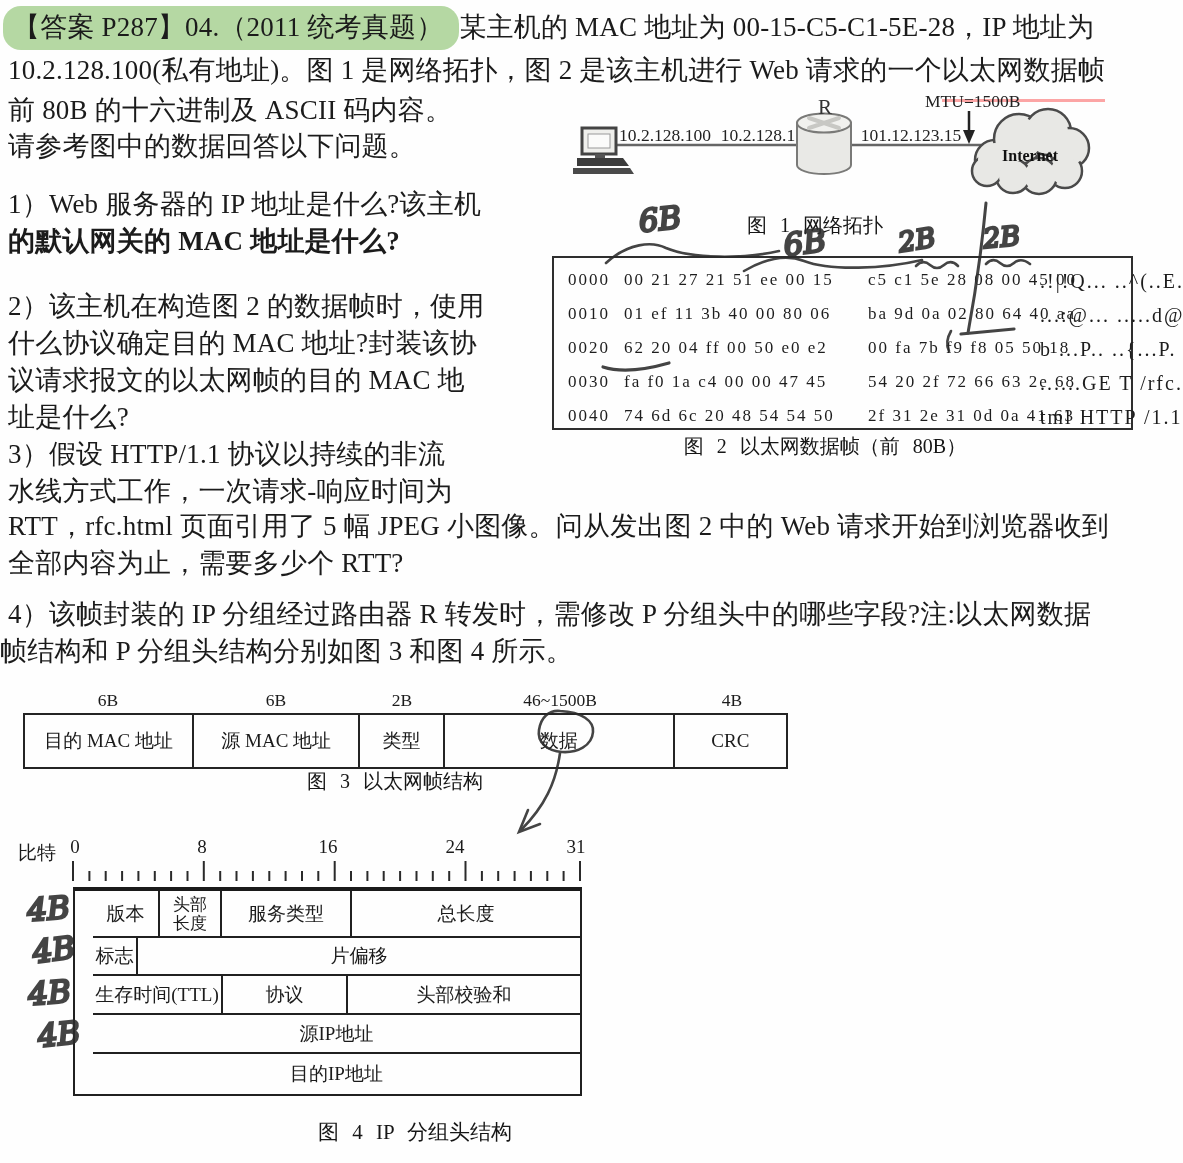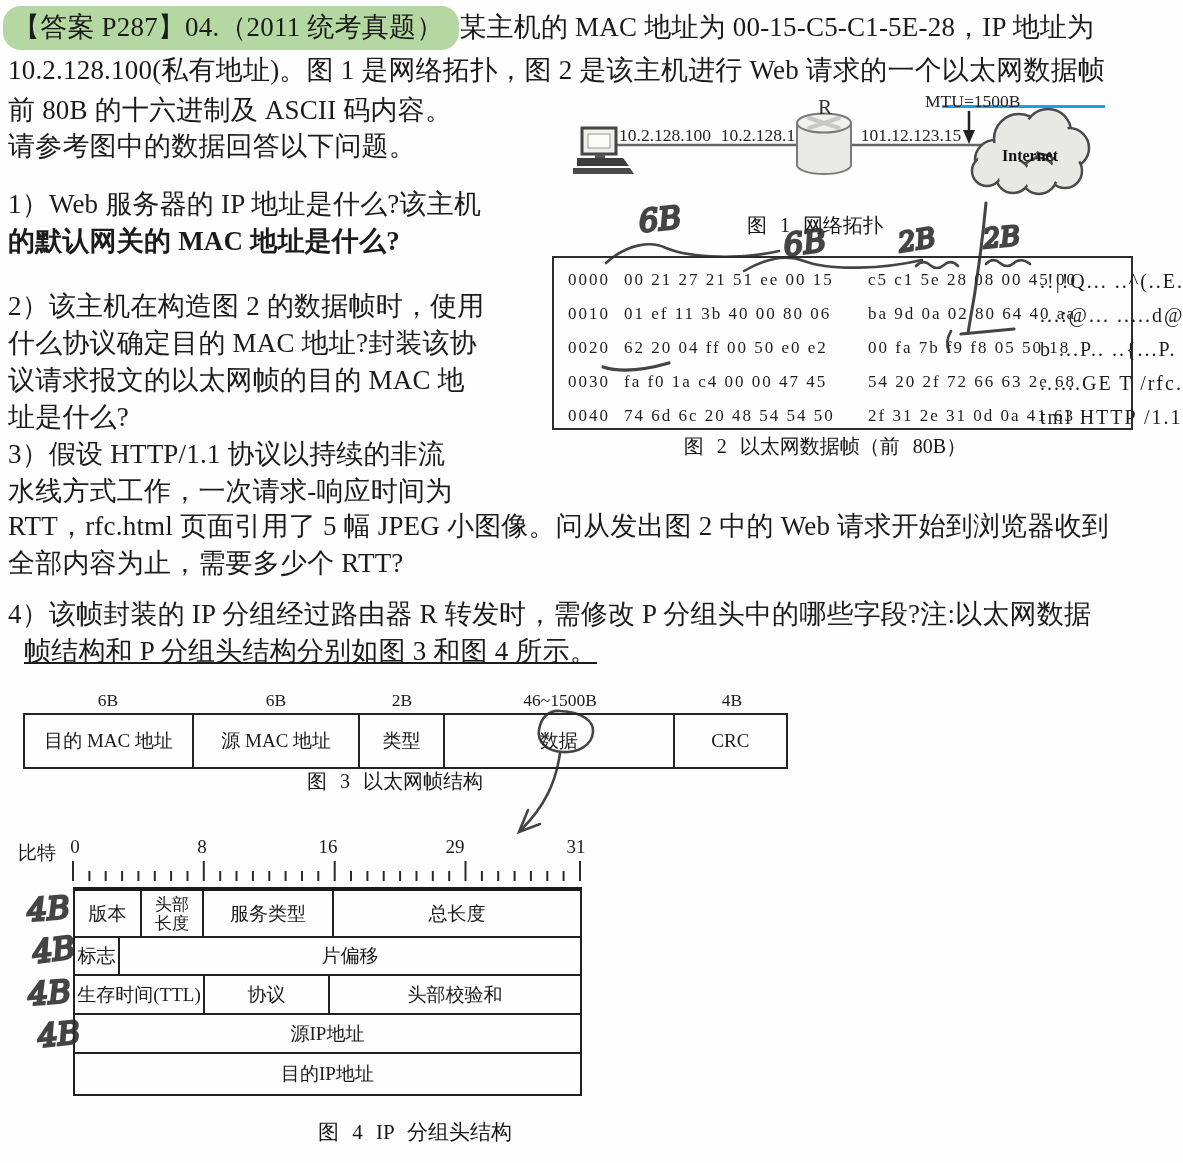--- a/index.html
+++ b/index.html
@@ -8,21 +8,21 @@
     position:relative; background:#fefefe; color:#1b1b1b;
     font-family:"Liberation Serif","DejaVu Serif",serif;
     overflow:hidden;
   }
   .abs { position:absolute; white-space:nowrap; }
   .tline { font-size:27px; letter-spacing:0.2px; }
   .hl {
     display:inline-block; background:#b5d8a3; border-radius:18px;
     padding:3px 16px 5px 10px;
   }
-  .ul-heavy { border-bottom:3px solid #0ea5e9; padding-bottom:20px;margin-top:25px; }
+  .ul-heavy { border-bottom:3px solid #fca5a5; padding-bottom:14px;margin-top:25px; }
   .caption { font-size:20px; color:#161616; word-spacing:8px; text-align:center; }
   
   .hexbox { left:552px; top:256px; width:581px; height:174px; border:2px solid #2e2e2e; }
   .hexrow { position:absolute; left:0; width:100%; height:22px; font-size:17px; color:#1d1d1d; }
   .hexrow span { position:absolute; letter-spacing:2px; }
   .hx-off { left:14px; }
   .hx-g1  { left:70px; }
   .hx-g2  { left:314px; }
   .hx-asc { left:486px; font-size:20px; letter-spacing:0.2px; }
   
@@ -30,21 +30,21 @@
   .f3table {
     left:23px; top:713px; width:765px; height:56px;
     border:2px solid #242424; display:flex;
   }
   .f3table .cell {
     border-right:2px solid #242424; display:flex; align-items:center; justify-content:center;
     font-size:19px; height:100%;
   }
   .f3table .cell:last-child { border-right:none; }
   
-  .f4table { left:73px; top:887px; width:509px; border:2px solid #202020; border-top:4px solid #1a1a1a; }
+  .f4table { left:73px; top:887px; width:509px; border:2px solid #202020; border-top:4px solid #1a1a1a;padding-left:18px; }
   .f4row { display:flex; border-bottom:2px solid #202020; }
   .f4row:last-child { border-bottom:none; }
   .f4row .cell {
     border-right:2px solid #202020; display:flex; align-items:center; justify-content:center;
     font-size:19px; text-align:center;
   }
   .f4row .cell:last-child { border-right:none; }
   .f4num { position:absolute; top:836px; font-size:19px; transform:translateX(-50%); }
   .hand-text { font-family:"DejaVu Serif",serif; font-style:italic; fill:#2b2b2b; }
   svg { position:absolute; }
@@ -61,21 +61,21 @@
 <div class="abs tline" style="left:8px; top:223px;font-weight:bold;">的默认网关的 MAC 地址是什么?</div>
 <div class="abs tline" style="left:8px; top:288px;">2）该主机在构造图 2 的数据帧时，使用</div>
 <div class="abs tline" style="left:8px; top:325px;">什么协议确定目的 MAC 地址?封装该协</div>
 <div class="abs tline" style="left:8px; top:362px;">议请求报文的以太网帧的目的 MAC 地</div>
 <div class="abs tline" style="left:8px; top:399px;">址是什么?</div>
 <div class="abs tline" style="left:8px; top:436px;">3）假设 HTTP/1.1 协议以持续的非流</div>
 <div class="abs tline" style="left:8px; top:473px;">水线方式工作，一次请求-响应时间为</div>
 <div class="abs tline" style="left:8px; top:508px;">RTT，rfc.html 页面引用了 5 幅 JPEG 小图像。问从发出图 2 中的 Web 请求开始到浏览器收到</div>
 <div class="abs tline" style="left:8px; top:545px;">全部内容为止，需要多少个 RTT?</div>
 <div class="abs tline" style="left:8px; top:596px;">4）该帧封装的 IP 分组经过路由器 R 转发时，需修改 P 分组头中的哪些字段?注:以太网数据</div>
-<div class="abs tline" style="left:24px; top:633px;text-decoration:underline;">帧结构和 P 分组头结构分别如图 3 和图 4 所示。</div>
+<div class="abs tline" style="left:0; top:633px;">帧结构和 P 分组头结构分别如图 3 和图 4 所示。</div>
 
 <svg style="left:553px; top:85px;" width="550" height="164" viewBox="0 0 550 164">
   <line x1="60" y1="60" x2="430" y2="60" stroke="#666" stroke-width="2.5"></line>
 
   <g>
     <rect x="29" y="43" width="34" height="26" fill="#efefec" stroke="#444" stroke-width="3"></rect>
     <rect x="35" y="49" width="22" height="14" fill="#fbfbfa" stroke="#999" stroke-width="1"></rect>
     <rect x="42" y="69" width="10" height="4" fill="#555"></rect>
     <path d="M24,73 h46 l6,8 h-52 z" fill="#3c3c3c"></path>
     <path d="M20,83 h57 l4,6 h-61 z" fill="#4a4a4a"></path>
@@ -167,21 +167,21 @@
   <div class="cell" style="width:85px;">类型</div>
   <div class="cell" style="width:231px;">数据</div>
   <div class="cell" style="width:112px;">CRC</div>
 </div>
 <div class="abs caption" style="left:250px; top:768px; width:290px;">图 3  以太网帧结构</div>
 
 <div class="abs" style="left:18px; top:840px; font-size:19px;">比特</div>
 <span class="abs f4num" style="left:75px;">0</span>
 <span class="abs f4num" style="left:202px;">8</span>
 <span class="abs f4num" style="left:328px;">16</span>
-<span class="abs f4num" style="left:455px;">29</span>
+<span class="abs f4num" style="left:455px;">24</span>
 <span class="abs f4num" style="left:576px;">31</span>
 <svg style="left:0; top:0;" width="620" height="890">
   <path id="tickpath" d="M73.0,881 V861 M89.4,881 V871 M105.7,881 V871 M122.1,881 V871 M138.4,881 V871 M154.8,881 V871 M171.1,881 V871 M187.5,881 V871 M203.8,881 V861 M220.2,881 V871 M236.5,881 V871 M252.9,881 V871 M269.3,881 V871 M285.6,881 V871 M302.0,881 V871 M318.3,881 V871 M334.7,881 V861 M351.0,881 V871 M367.4,881 V871 M383.7,881 V871 M400.1,881 V871 M416.5,881 V871 M432.8,881 V871 M449.2,881 V871 M465.5,881 V861 M481.9,881 V871 M498.2,881 V871 M514.6,881 V871 M530.9,881 V871 M547.3,881 V871 M563.6,881 V871 M580.0,881 V861 " stroke="#2a2a2a" stroke-width="2" fill="none"></path>
 </svg>
 <div class="abs f4table">
   <div class="f4row" style="height:47px;">
     <div class="cell" style="width:67px;">版本</div>
     <div class="cell" style="width:62px; white-space:normal; font-size:17px; line-height:19px; padding:0 8px;">头部长度</div>
     <div class="cell" style="width:130px;">服务类型</div>
     <div class="cell" style="flex:1;">总长度</div>

